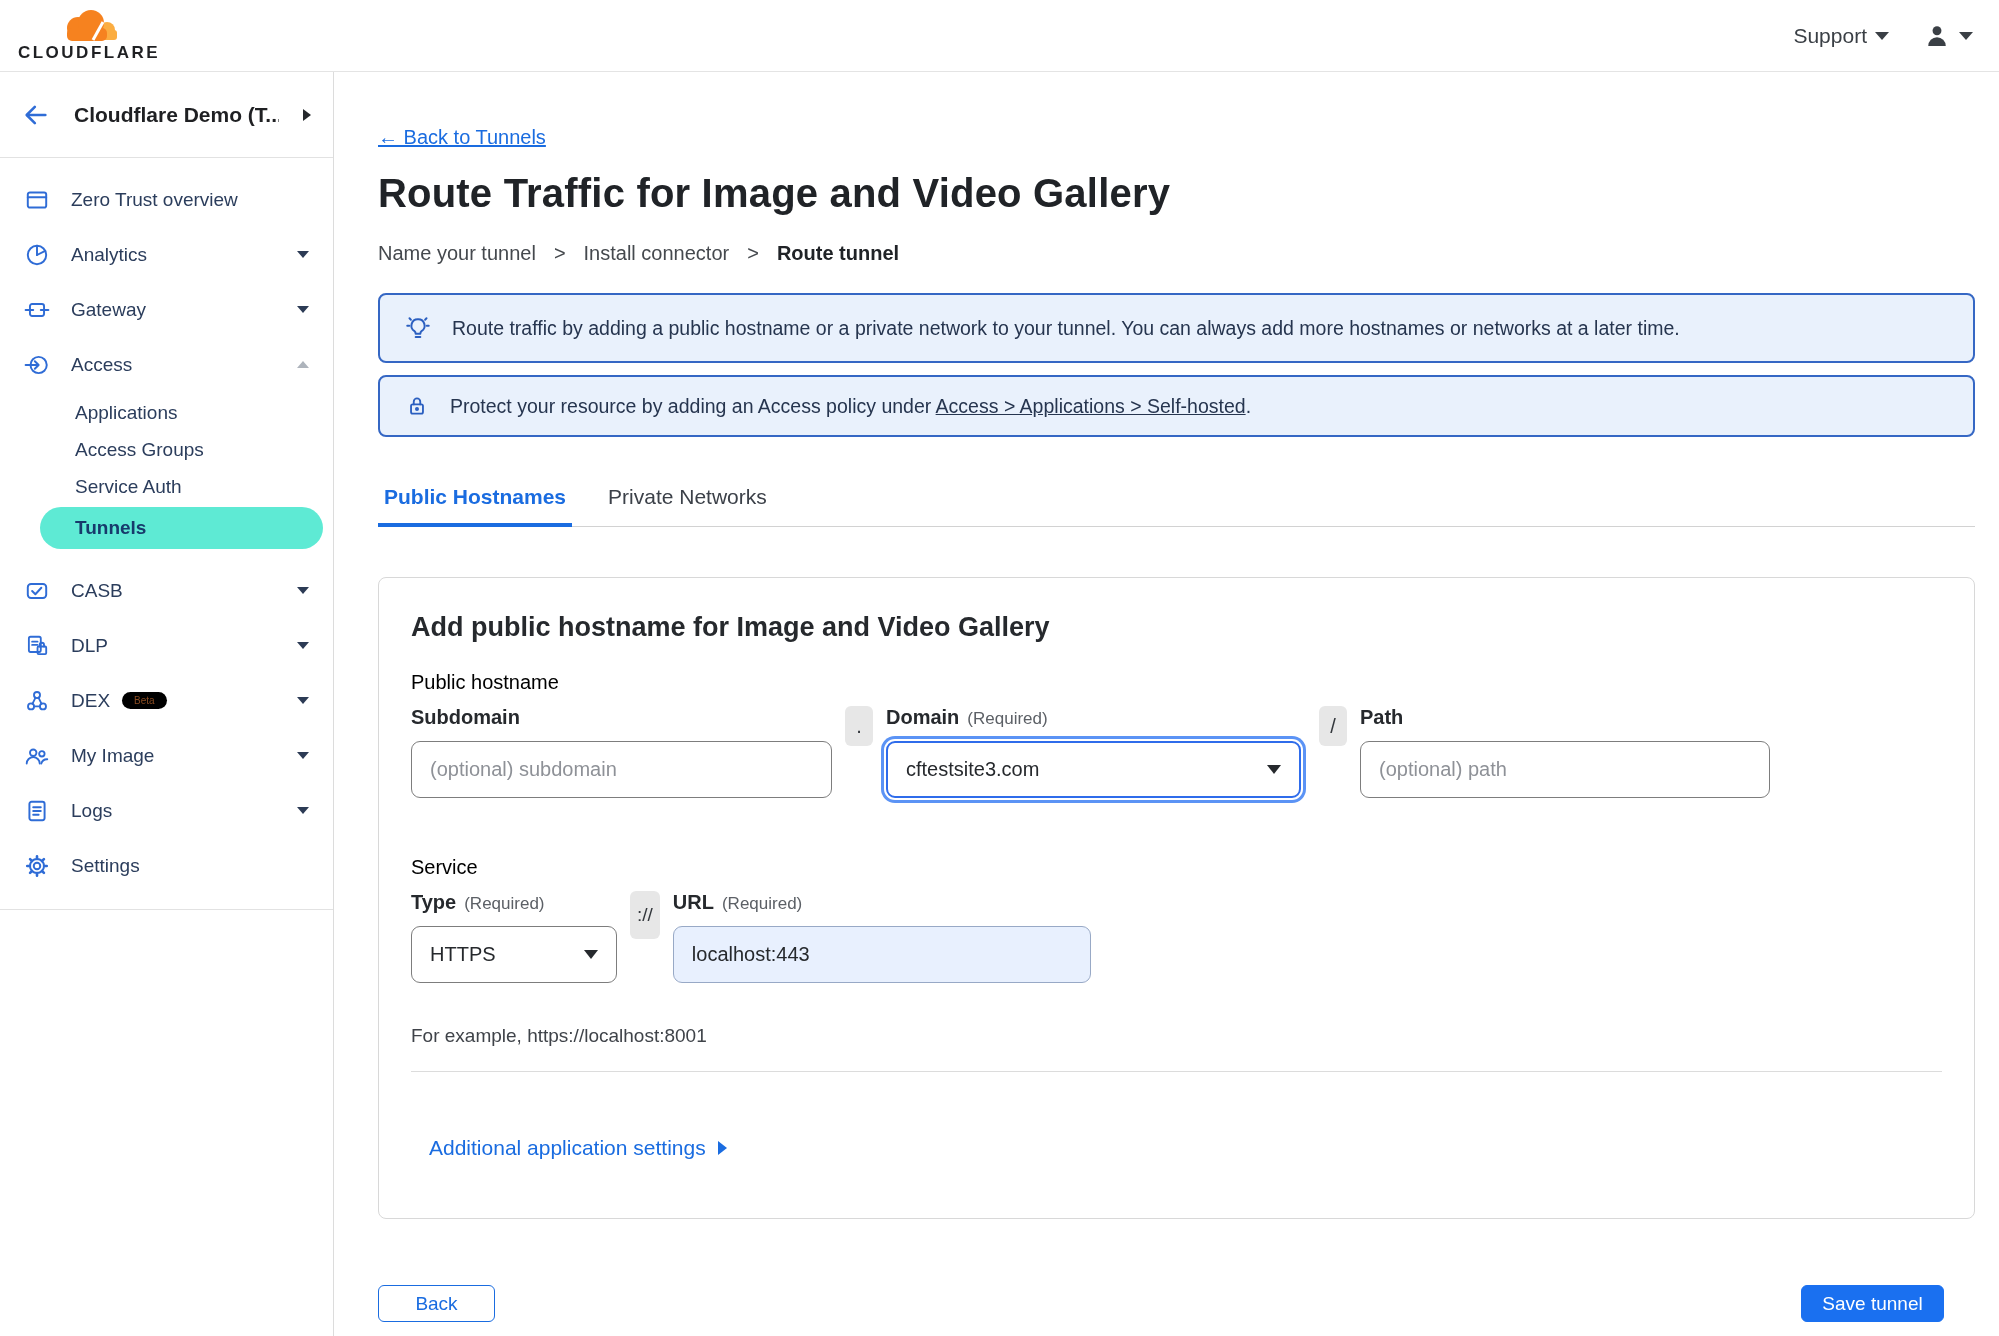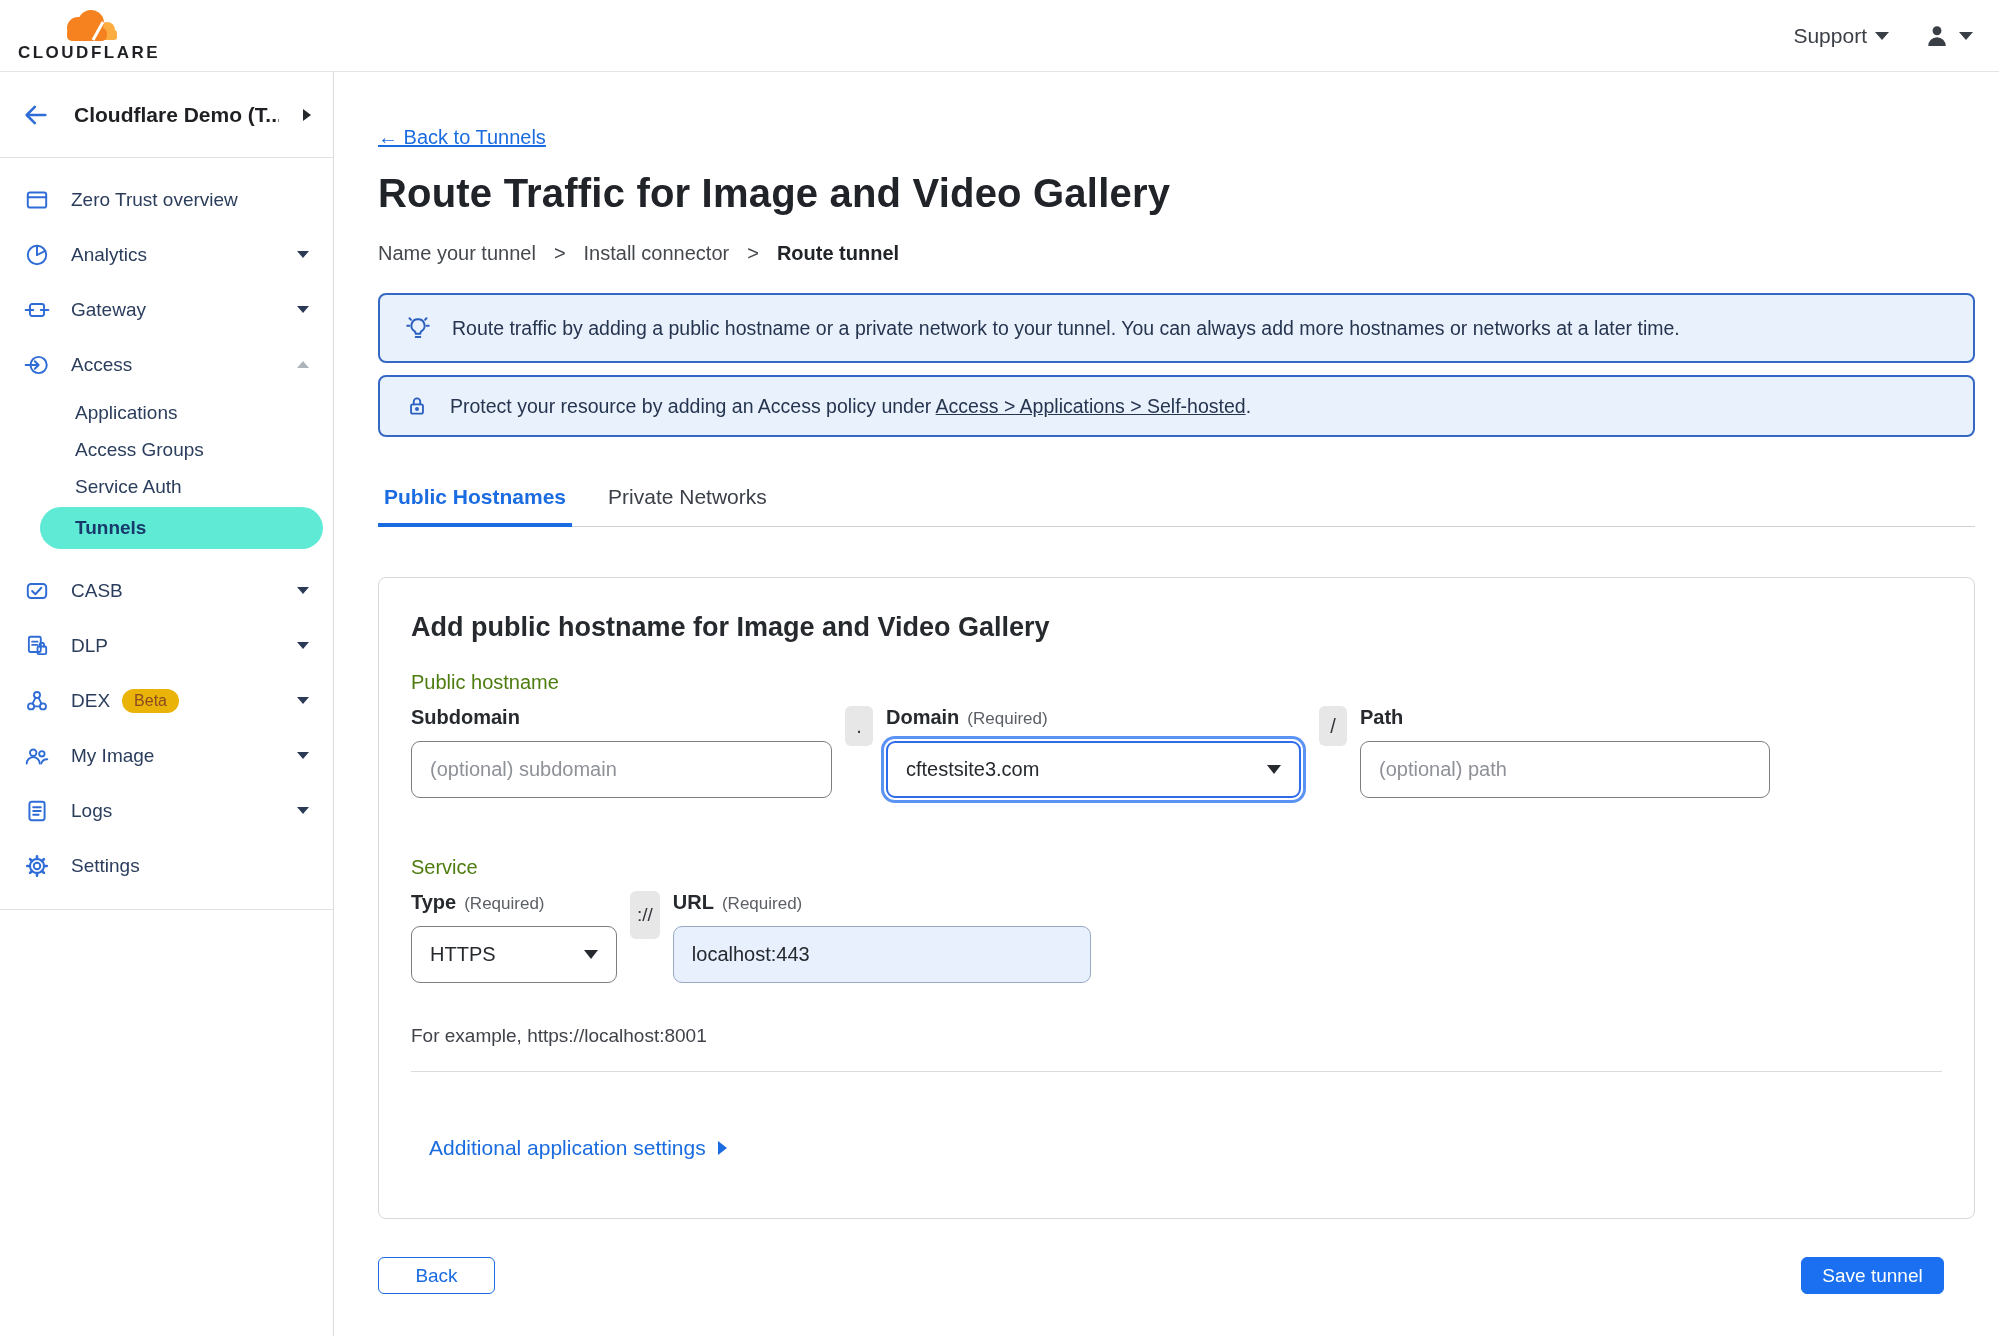--- a/index.html
+++ b/index.html
@@ -27,21 +27,21 @@
     border-bottom:1px solid #e2e2e2; cursor:pointer; }
   .side-head .acct { font-size:21px; font-weight:bold; color:#1f2023; flex:1; white-space:nowrap; overflow:hidden; }
   .nav { padding-top:14px; }
   .nav-item { height:55px; display:flex; align-items:center; padding:0 24px; gap:21px; cursor:pointer; }
   .nav-item .ico { width:26px; height:26px; flex:0 0 26px; display:flex; align-items:center; justify-content:center; }
   .nav-item .lbl { font-size:19px; color:#2b3d5c; flex:1; display:flex; align-items:center; gap:12px; }
   .subnav { padding:2px 0 6px 0; }
   .sub-item { height:37px; display:flex; align-items:center; padding-left:75px; font-size:19px; color:#2b3d5c; cursor:pointer; }
   .sub-item.active { height:42px; margin:2px 10px 8px 40px; padding-left:35px; background:#5eead4;
     border-radius:21px; font-weight:bold; color:#173a6b; }
-  .badge { background:#eab308; color:#8a4b21; font-size:16px; padding:3px 12px; border-radius:12px; }
+  .badge { background:#000000; color:#8a4b21; font-size:10px; padding:3px 12px; border-radius:12px; }
   .side-divider { border-top:1px solid #e2e2e2; margin-top:16px; }
 
   
   .main { position:absolute; left:334px; top:72px; width:1665px; height:1264px; background:#fff;
     padding:54px 24px 0 44px; }
   .back-link { font-size:20px; color:#1a6ce0; text-decoration:underline; cursor:pointer; display:inline-block; }
   .page-title { margin-top:22px; font-size:40px; font-weight:bold; color:#202327; letter-spacing:.2px; }
   .breadcrumb { margin-top:26px; display:flex; align-items:center; gap:18px; font-size:20px; color:#45494e; }
   .breadcrumb .current { font-weight:bold; color:#202327; }
   .crumb { cursor:pointer; }
@@ -51,21 +51,21 @@
   .banner.first { height:70px; }
   .banner.second { height:62px; margin-top:12px; }
   .banner a { color:#26354f; text-decoration:underline; cursor:pointer; }
 
   .tabs { margin-top:48px; width:1597px; display:flex; border-bottom:1px solid #d2d2d2; }
   .tab { font-size:21px; padding:0 6px 14px 6px; margin-right:30px; cursor:pointer; color:#3c4149; }
   .tab.active { color:#1a6ce0; font-weight:bold; border-bottom:4px solid #1a6ce0; margin-bottom:-1px; }
 
   .card { margin-top:50px; width:1597px; border:1px solid #d8d8d8; border-radius:8px; padding:34px 32px 58px 32px; }
   .card-title { font-size:27px; font-weight:bold; color:#26292d; }
-  .section-heading { margin-top:28px; font-size:20px; color:#4d7c0f; }
+  .section-heading { margin-top:28px; font-size:20px; color:#000000; }
   .field-row { display:flex; align-items:flex-start; margin-top:12px; }
   .field { display:flex; flex-direction:column; }
   .field-label { font-size:20px; font-weight:bold; color:#26292d; margin-bottom:12px; }
   .req { font-weight:normal; font-size:17px; color:#5c6066; margin-left:8px; }
   .tb { height:57px; border:1px solid #7d7d7d; border-radius:9px; font-size:20px; padding:0 18px;
     font-family:"Liberation Sans",sans-serif; color:#26292d; background:#fff; }
   .tb::placeholder { color:#8e9197; }
   .sep-box { background:#e7e7e7; border-radius:6px; height:40px; min-width:28px; display:flex; align-items:center;
     justify-content:center; font-size:20px; color:#33373c; margin:0 13px 8px 13px; padding:0 7px; }
   .sep-box.scheme { height:48px; margin-bottom:5px; font-size:19px; }
@@ -75,21 +75,21 @@
   .select-caret { width:0; height:0; border-left:7px solid transparent; border-right:7px solid transparent;
     border-top:9px solid #26292d; }
   .url-input { background:#e8f0fe; border-color:#98a9c6; }
   .example { margin-top:42px; font-size:19px; color:#3f4349; }
   .card-divider { border-top:1px solid #dcdcdc; margin-top:24px; width:1531px; }
   .add-settings { margin-top:64px; margin-left:18px; display:flex; align-items:center; gap:12px;
     color:#1a6ce0; font-size:21px; cursor:pointer; }
   .tri-right-blue { width:0; height:0; border-top:7px solid transparent; border-bottom:7px solid transparent;
     border-left:9px solid #1a6ce0; }
 
-  .footer-row { margin-top:38px; width:1597px; display:flex; justify-content:space-between; }
+  .footer-row { margin-top:66px; width:1597px; display:flex; justify-content:space-between; }
   .btn { height:37px; border-radius:6px; font-size:19px; font-family:"Liberation Sans",sans-serif; cursor:pointer;
     display:flex; align-items:center; justify-content:center; }
   .btn-back { width:117px; background:#fff; border:1px solid #1a6ce0; color:#1a6ce0; }
   .btn-save { width:143px; background:#1a70f0; border:1px solid #1a70f0; color:#fff; margin-right:31px; }
 
   svg { display:block; }
 </style>
 </head>
 <body>
 

